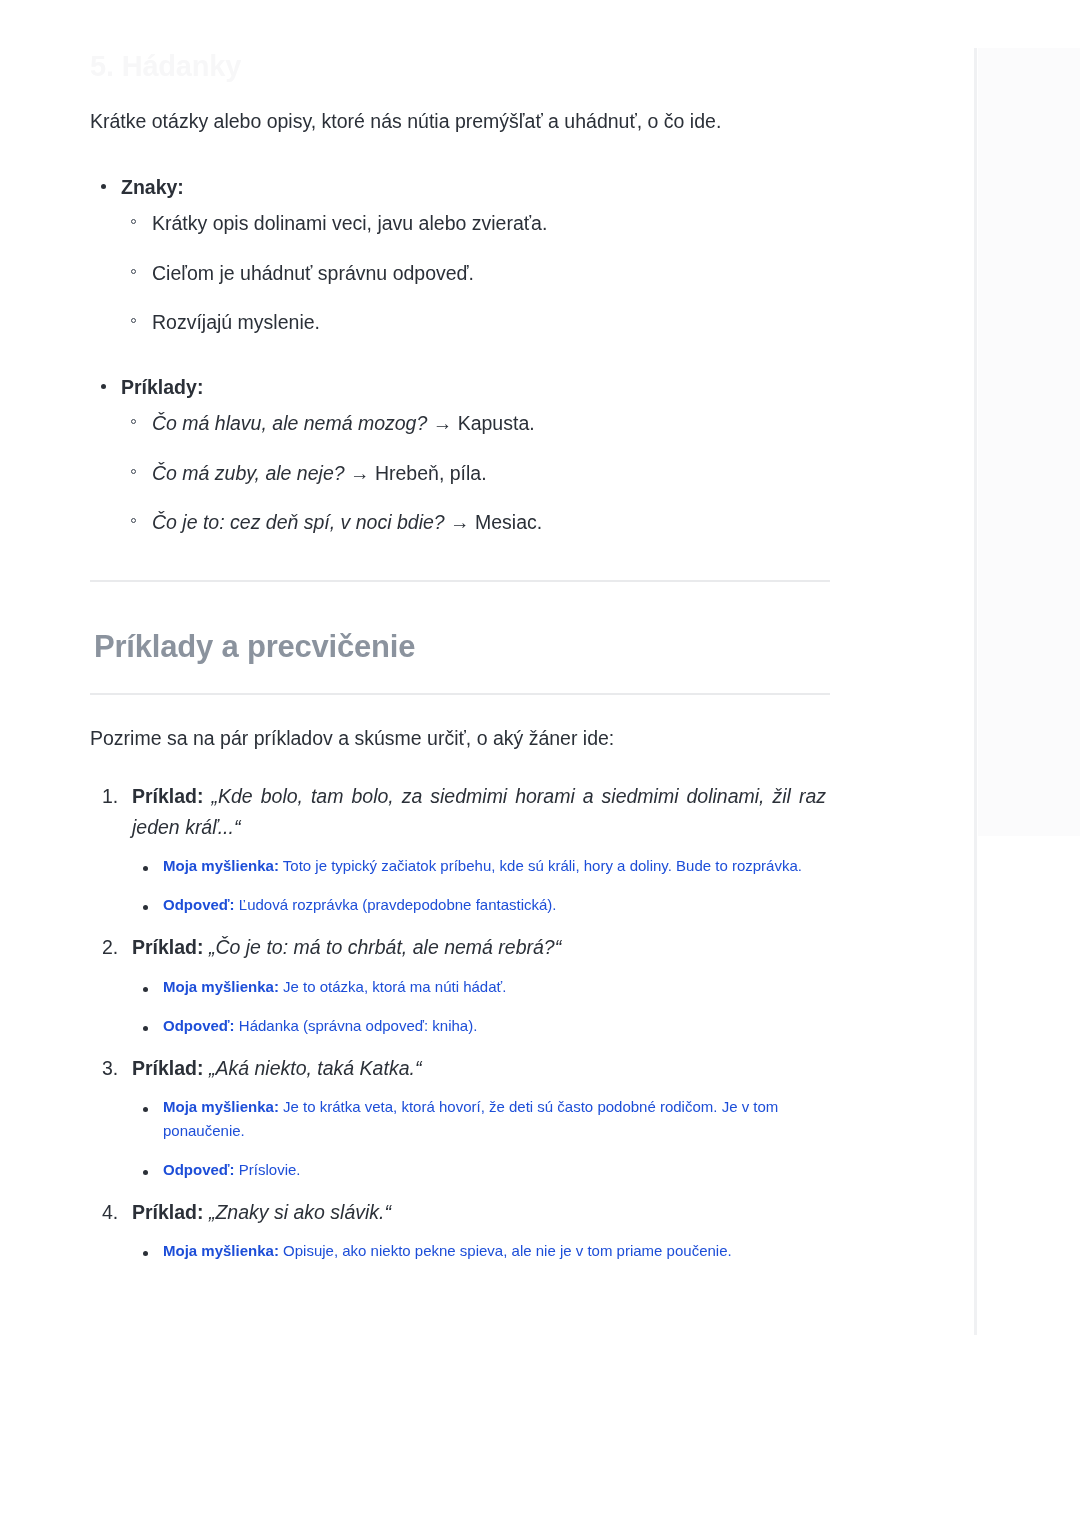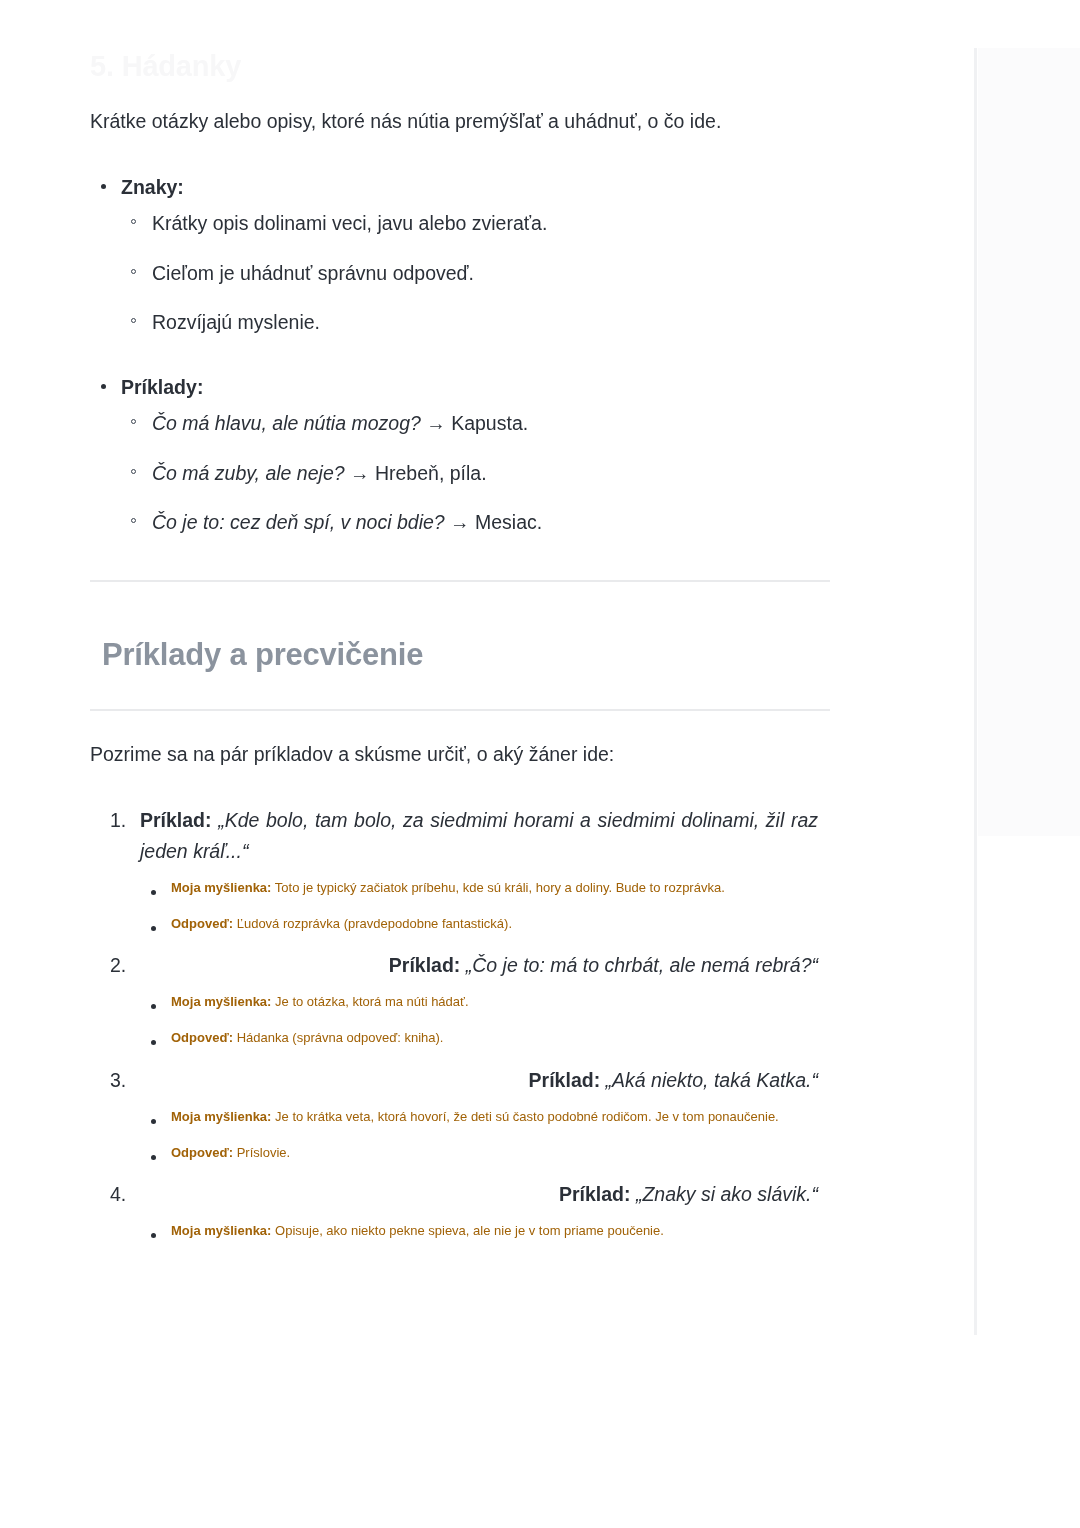--- a/index.html
+++ b/index.html
@@ -127,27 +127,27 @@
     border: 0;
     margin: 0;
   }
 
   .big-heading {
     font-size: 31px;
     font-weight: 700;
     color: #8b939e;
     letter-spacing: -0.2px;
     line-height: 1.2;
-    margin: 12px;
+    margin: 4px;
   }
 
   
   ol.examples {
     list-style: none;
-    margin: 12px;
+    margin: 4px;
     padding: 0;
     counter-reset: exnum;
   }
   ol.examples > li {
     position: relative;
     padding-left: 38px;
     margin-bottom: 8px;
     counter-increment: exnum;
   }
   ol.examples > li::before {
@@ -156,41 +156,40 @@
     left: 8px;
     top: 0;
     font-size: 19.5px;
     line-height: 1.55;
     color: #2b3038;
   }
   .ex-line {
     font-size: 19.5px;
     line-height: 1.55;
     color: #2b3038;
-    text-align: right;
   }
   .ex-line.justify {
     text-align: justify;
     text-justify: inter-word;
   }
   .ex-bold { font-weight: 700; }
   .ex-quote { font-style: italic; }
 
   ul.notes {
     list-style: none;
     margin: 12px 0 0 0;
     padding: 0;
   }
   ul.notes > li {
     position: relative;
     padding-left: 31px;
     margin-bottom: 16px;
-    font-size: 13px;
-    line-height: 1.55;
-    color: #a16207;
+    font-size: 15px;
+    line-height: 1.55;
+    color: #1d4ed8;
   }
   ul.notes > li::before {
     content: "";
     position: absolute;
     left: 11px;
     top: 12px;
     width: 5px;
     height: 5px;
     border-radius: 50%;
     background: #2b3038;
@@ -238,21 +237,21 @@
       </li>
     </ul>
 
     <div style="height:16px"></div>
 
     <ul class="lvl1">
       <li>
         <span class="lvl1-label">Príklady:</span>
         <ul class="lvl2">
           <li>
-            <span class="riddle-q">Čo má hlavu, ale nútia mozog?</span><span class="riddle-a"> → </span><span class="riddle-a">Kapusta.</span>
+            <span class="riddle-q">Čo má hlavu, ale nemá mozog?</span><span class="riddle-a"> → </span><span class="riddle-a">Kapusta.</span>
           </li>
           <li>
             <span class="riddle-q">Čo má zuby, ale neje?</span><span class="riddle-a"> → </span><span class="riddle-a">Hrebeň, píla.</span>
           </li>
           <li>
             <span class="riddle-q">Čo je to: cez deň spí, v noci bdie?</span><span class="riddle-a"> → </span><span class="riddle-a">Mesiac.</span>
           </li>
         </ul>
       </li>
     </ul>

